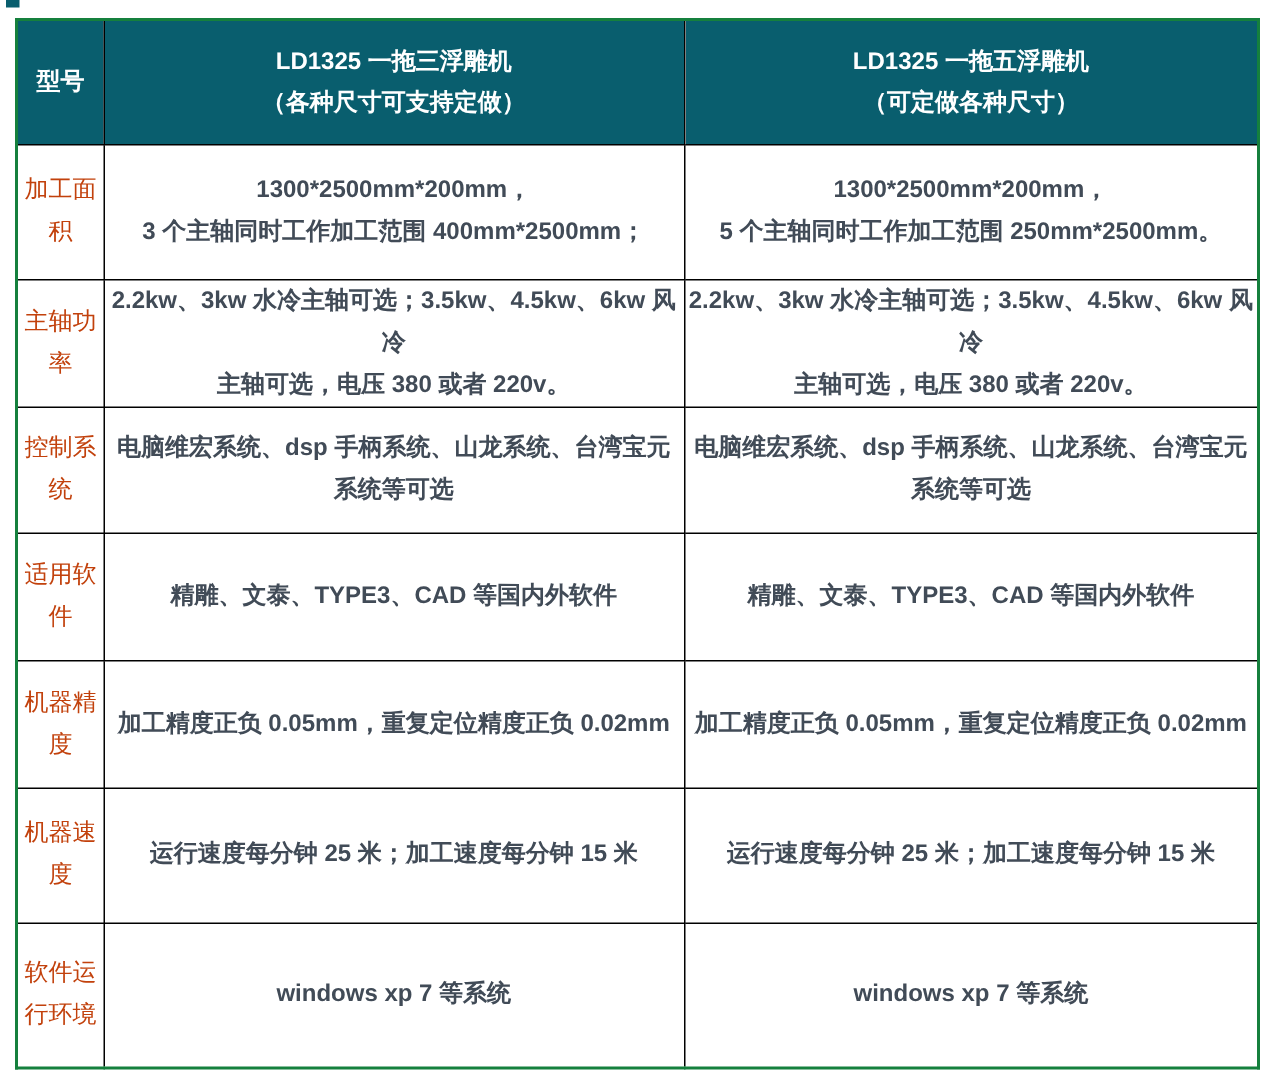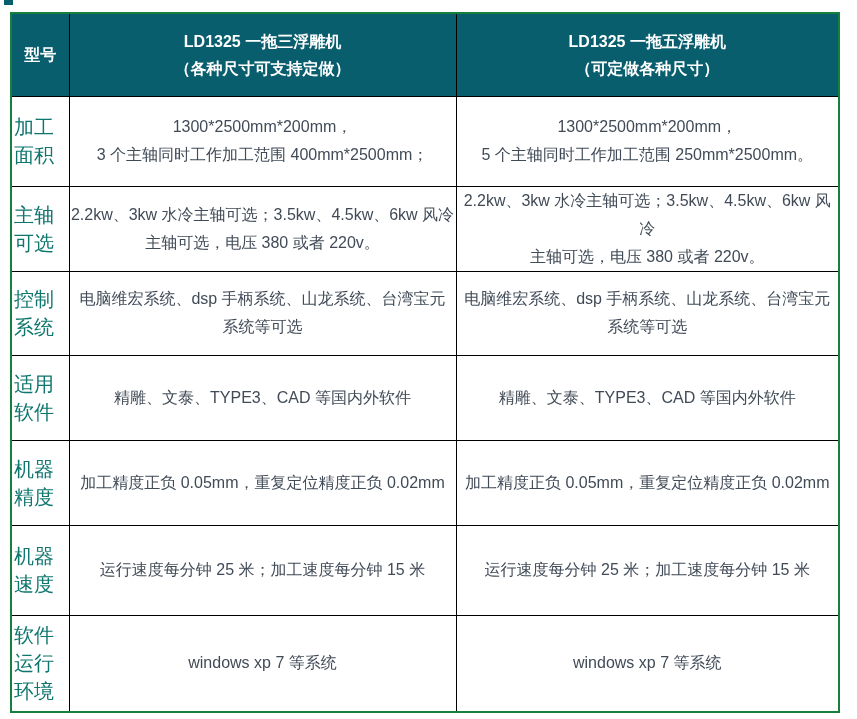--- a/index.html
+++ b/index.html
@@ -40,34 +40,35 @@
     background: #095E6E;
     color: #ffffff;
     font-size: 16px;
     font-weight: bold;
     line-height: 27px;
     text-align: center;
     white-space: pre-line;
     padding: 0 2px;
   }
   td.label-cell {
-    font-size: 20px;
-    color: #0f766e;
-    text-align: left;
+    font-size: 16px;
+    color: #c2410c;
+    text-align: center;
     line-height: 28px;
     padding: 0 2px;
     word-break: break-all;
   }
   td.content-cell {
     font-size: 16px;
     color: #414B57;
     text-align: center;
     line-height: 28px;
     white-space: pre-line;
     padding: 0 1px;
+    font-weight: bold;
   }
   tr.hr0 { height: 83px; }
   tr.r1 { height: 90px; }
   tr.r2 { height: 83px; }
   tr.r3 { height: 84px; }
   tr.r4 { height: 85px; }
   tr.r5 { height: 85px; }
   tr.r6 { height: 90px; padding-left: 31px; }
   tr.r7 { height: 97px; }
 </style>
@@ -91,21 +92,21 @@
 （可定做各种尺寸）</th>
   </tr>
   <tr class="r1">
     <td class="label-cell">加工面积</td>
     <td class="content-cell">1300*2500mm*200mm，
 3 个主轴同时工作加工范围 400mm*2500mm；</td>
     <td class="content-cell">1300*2500mm*200mm，
 5 个主轴同时工作加工范围 250mm*2500mm。</td>
   </tr>
   <tr class="r2">
-    <td class="label-cell">主轴可选</td>
+    <td class="label-cell">主轴功率</td>
     <td class="content-cell">2.2kw、3kw 水冷主轴可选；3.5kw、4.5kw、6kw 风冷
 主轴可选，电压 380 或者 220v。</td>
     <td class="content-cell">2.2kw、3kw 水冷主轴可选；3.5kw、4.5kw、6kw 风冷
 主轴可选，电压 380 或者 220v。</td>
   </tr>
   <tr class="r3">
     <td class="label-cell">控制系统</td>
     <td class="content-cell">电脑维宏系统、dsp 手柄系统、山龙系统、台湾宝元
 系统等可选</td>
     <td class="content-cell">电脑维宏系统、dsp 手柄系统、山龙系统、台湾宝元

